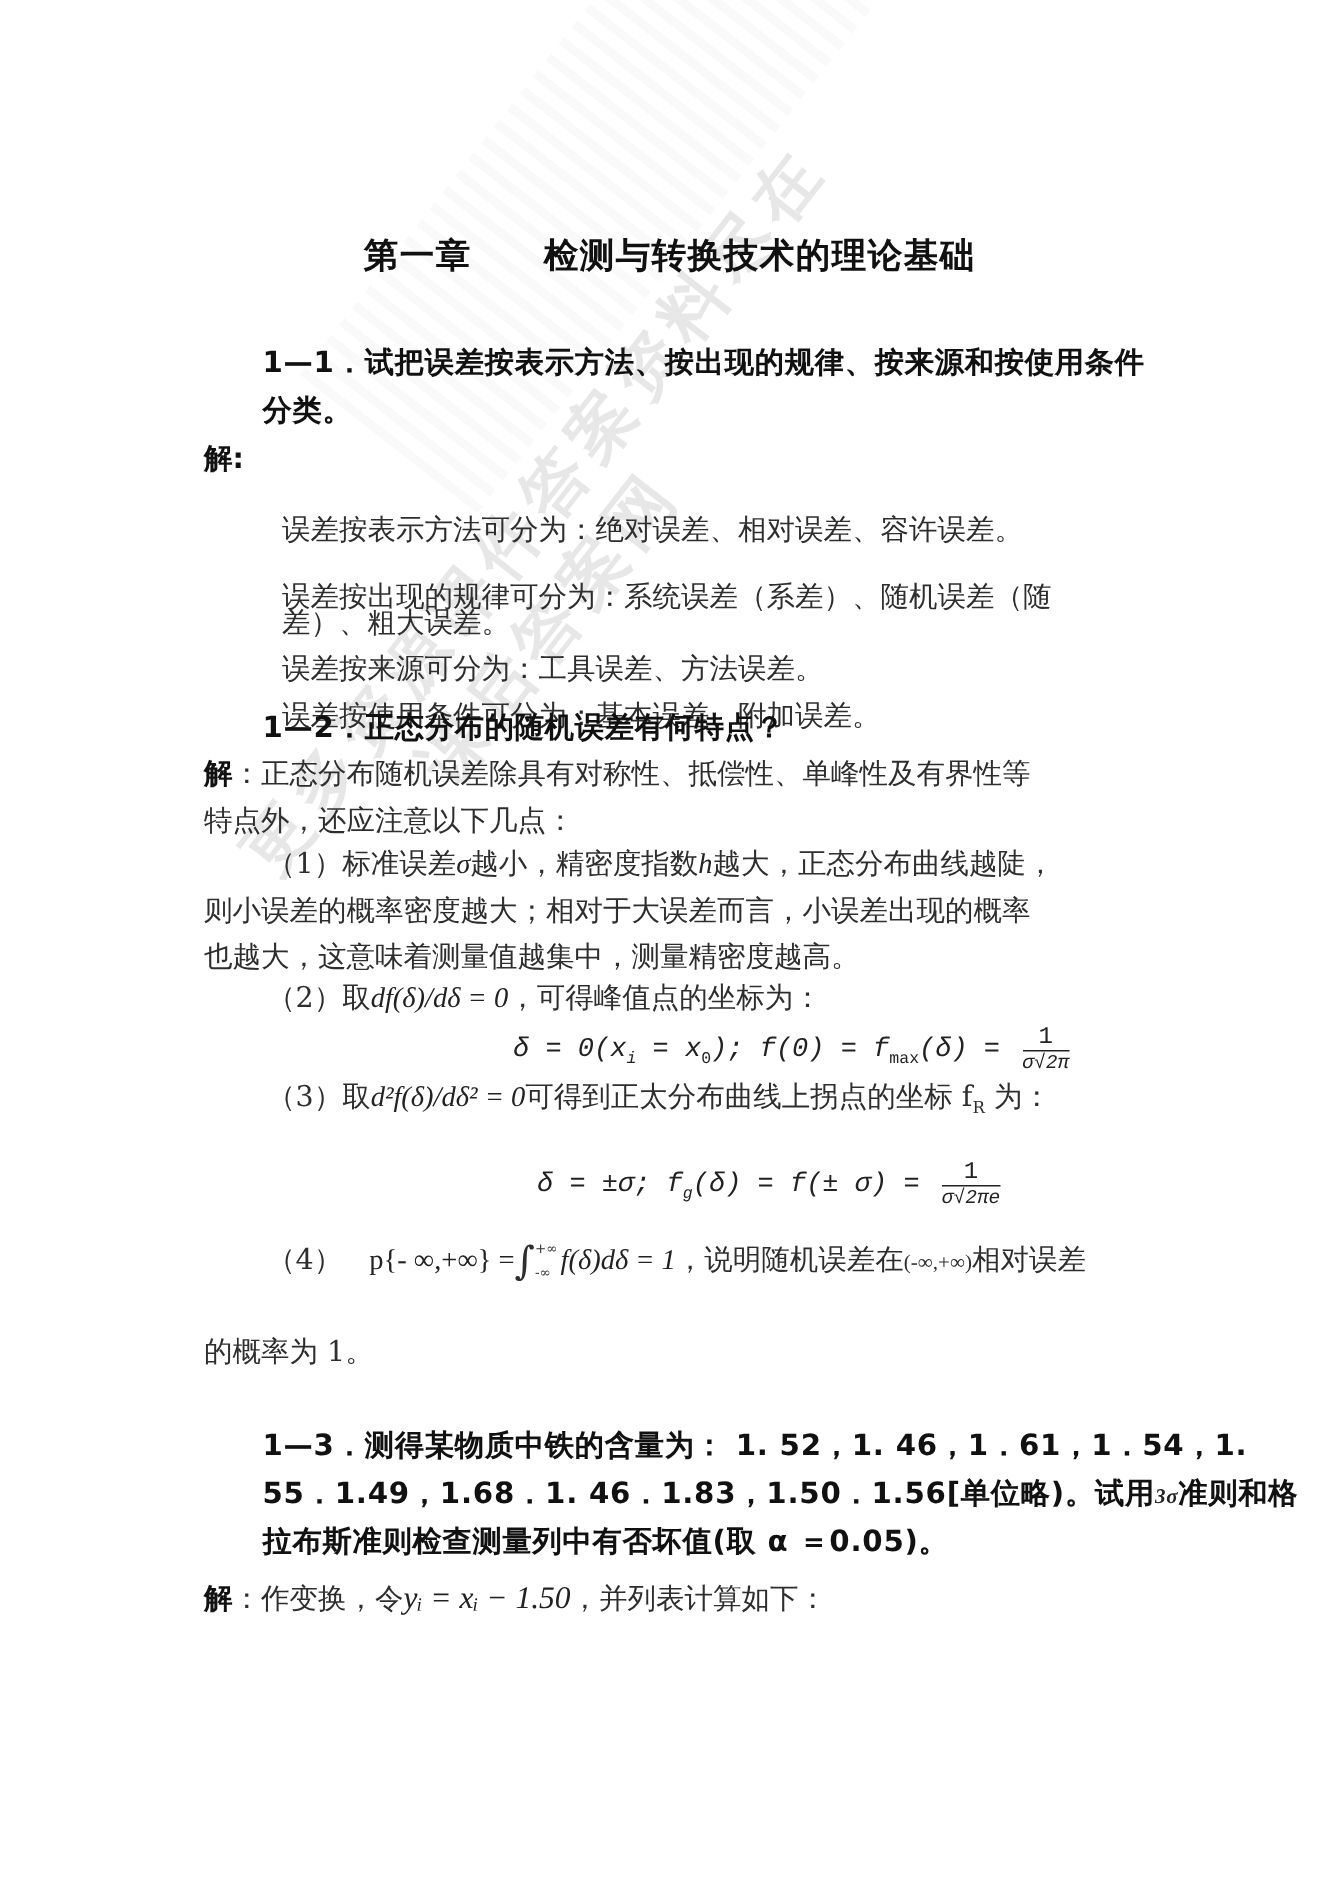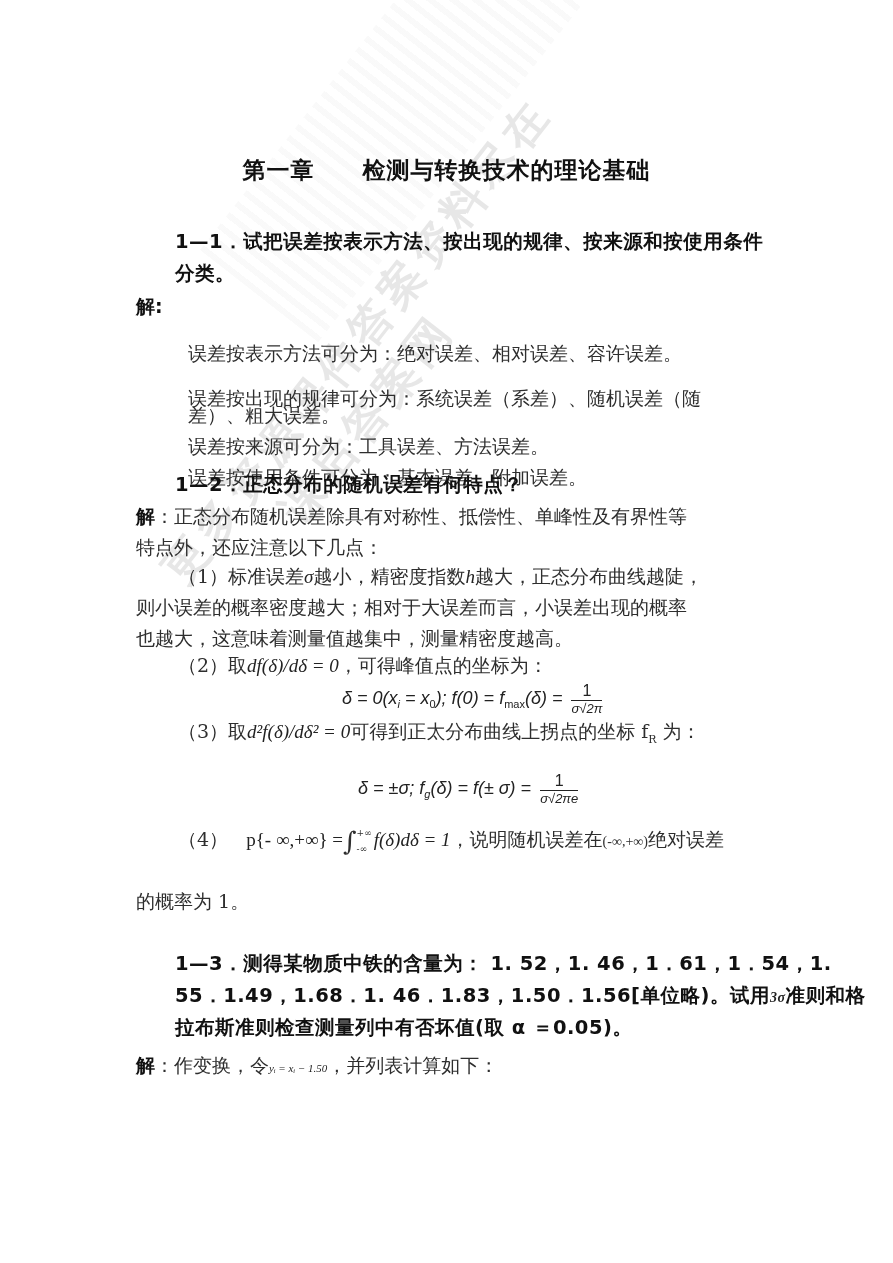--- a/index.html
+++ b/index.html
@@ -26,21 +26,21 @@
     letter-spacing: 1px;
   }
   .title .gap { display: inline-block; width: 48px; }
   .line { position: absolute; left: 136px; font-size: 19px; line-height: 26px; white-space: nowrap; }
   .bold { font-family: "DejaVu Sans", sans-serif; font-weight: bold; color: #111; }
   .q { font-size: 19.5px; letter-spacing: 0.5px; margin-left: 39px; }
   .indent1 { left: 188px; margin-top: 47px; }
   .indent2 { left: 178px; }
   .math { font-family: "Liberation Serif", "DejaVu Serif", serif; font-style: italic; color: #222; }
   .upright { font-style: normal; }
-  .formula { position: absolute; font-family: Liberation Sans, sans-serif; font-size: 18px; color: #222; white-space: nowrap; }
+  .formula { position: absolute; font-family: Liberation Mono, monospace; font-size: 18px; color: #222; white-space: nowrap; }
   .frac { display: inline-block; vertical-align: middle; text-align: center; margin-left: 4px; }
   .frac .num { display: block; border-bottom: 1px solid #222; padding: 0 4px; font-style: normal; font-size: 16px; }
   .frac .den { display: block; font-size: 13px; font-style: italic; }
   sub, sup { font-size: 11px; }
   .int { font-size: 26px; font-style: normal; vertical-align: middle; }
   .limits { display: inline-block; vertical-align: middle; font-size: 9px; line-height: 16px; font-style: normal; margin-right: 2px; }
   .small-math { font-size: 14px; font-family: "Liberation Serif", serif; }
 </style>
 </head>
 <body>
@@ -83,23 +83,23 @@
 
   <div class="line indent2" style="top:718px"><span>（3）取</span><span class="math">d²f(δ)/dδ² = 0</span><span>可得到正太分布曲线上拐点的坐标 f</span><sub>R</sub><span> 为：</span></div>
 
   <div class="formula math" style="left:358px; top:772px">
     <span>δ = ±σ; f</span><sub>g</sub><span>(δ) = f(± σ) =</span>
     <span class="frac"><span class="num">1</span><span class="den">σ√2πe</span></span>
   </div>
 
   <div class="line indent2" style="top:825px">
     <span>（4）</span>&nbsp;&nbsp;
-    <span class="math upright">p{- ∞,+∞} =</span><span class="int">∫</span><span class="limits"><span style="display:block">+∞</span><span style="display:block">-∞</span></span><span class="math">f(δ)dδ = 1</span><span>，说明随机误差在</span><span class="small-math">(-∞,+∞)</span><span>绝对误差</span>
+    <span class="math upright">p{- ∞,+∞} =</span><span class="int">∫</span><span class="limits"><span style="display:block">+∞</span><span style="display:block">-∞</span></span><span class="math">f(δ)dδ = 1</span><span>，说明随机误差在</span><span class="small-math">(-∞,+∞)</span><span>相对误差</span>
   </div>
   <div class="line" style="top:888px">的概率为 1。</div>
 
   <div class="line bold q" style="top:951px">1—3．测得某物质中铁的含量为：  1. 52，1. 46，1．61，1．54，1.</div>
   <div class="line bold q" style="top:983px"><span>55．1.49，1.68．1. 46．1.83，1.50．1.56[单位略)。试用</span><span class="math small-math" style="font-weight:bold">3σ</span><span>准则和格</span></div>
   <div class="line bold q" style="top:1015px">拉布斯准则检查测量列中有否坏值(取 α ＝0.05)。</div>
 
-  <div class="line" style="top:1052px"><span class="bold">解</span><span>：作变换，令</span><span class="math" style="font-size:11px">yᵢ = xᵢ − 1.50</span><span>，并列表计算如下：</span></div>
+  <div class="line" style="top:1052px"><span class="bold">解</span><span>：作变换，令</span><span class="math" style="font-size:21px">yᵢ = xᵢ − 1.50</span><span>，并列表计算如下：</span></div>
 
 </div>
 
 </body></html>

